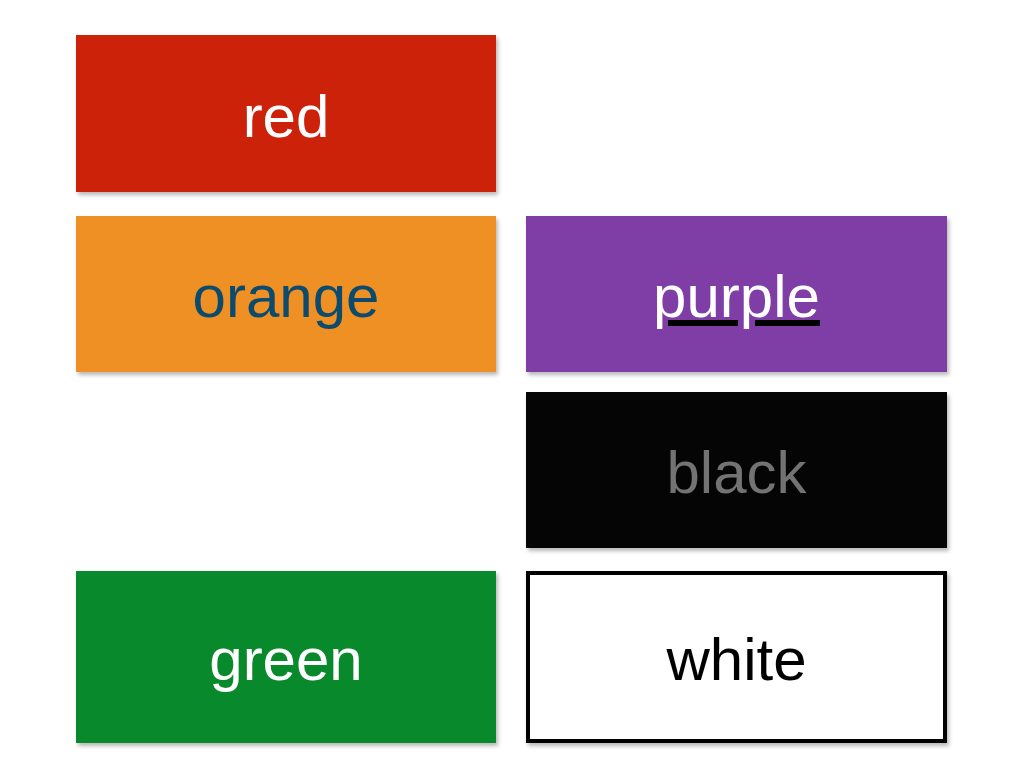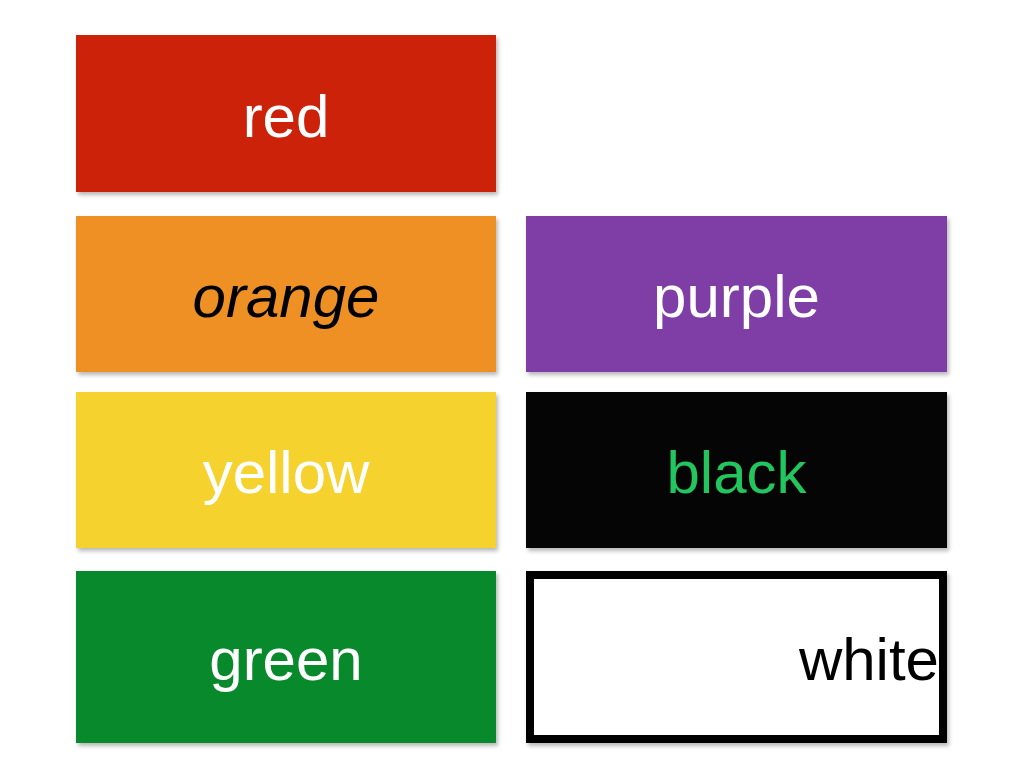--- a/index.html
+++ b/index.html
@@ -41,42 +41,38 @@
   
   .col-left  { left: 76px;  width: 420px; }
   .col-right { left: 526px; width: 421px; }
   
   .row-1 { top: 35px;  height: 157px; }
   .row-2 { top: 216px; height: 156px; }
   .row-3 { top: 392px; height: 156px; }
   .row-4 { top: 571px; height: 172px; }
   
   .swatch.outlined {
-    border: 8px solid #c4b5fd;
-    justify-content: flex-end;
+    border: 4px solid #c4b5fd;
   }
 </style>
 </head>
 <body>
 
 <div id="swatch-grid">
     <div class="swatch col-left row-1" style="background: rgb(203, 34, 9);">
       <span class="swatch-label" style="color: rgb(255, 255, 255);">red</span>
     </div>
     <div class="swatch col-left row-2" style="background: rgb(238, 144, 35);">
-      <span class="swatch-label" style="color: #000000; font-style: italic;">orange</span>
+      <span class="swatch-label" style="color: #0c4a6e;">orange</span>
     </div>
-    <div class="swatch col-right row-2" style="background: rgb(127, 62, 165);">
+    <div class="swatch col-right row-2" style="background: rgb(127, 62, 165); text-decoration: underline;">
       <span class="swatch-label" style="color: rgb(255, 255, 255);">purple</span>
     </div>
-    <div class="swatch col-left row-3" style="background: rgb(246, 210, 46);">
-      <span class="swatch-label" style="color: rgb(255, 255, 255);">yellow</span>
-    </div>
     <div class="swatch col-right row-3" style="background: rgb(5, 5, 5);">
-      <span class="swatch-label" style="color: #22c55e;">black</span>
+      <span class="swatch-label" style="color: #737373;">black</span>
     </div>
     <div class="swatch col-left row-4" style="background: rgb(8, 137, 44);">
       <span class="swatch-label" style="color: rgb(255, 255, 255);">green</span>
     </div>
     <div class="swatch col-right row-4 outlined" style="background: rgb(255, 255, 255); border-color: rgb(0, 0, 0);">
       <span class="swatch-label" style="color: rgb(0, 0, 0);">white</span>
     </div>
   </div>
 
 </body></html>

